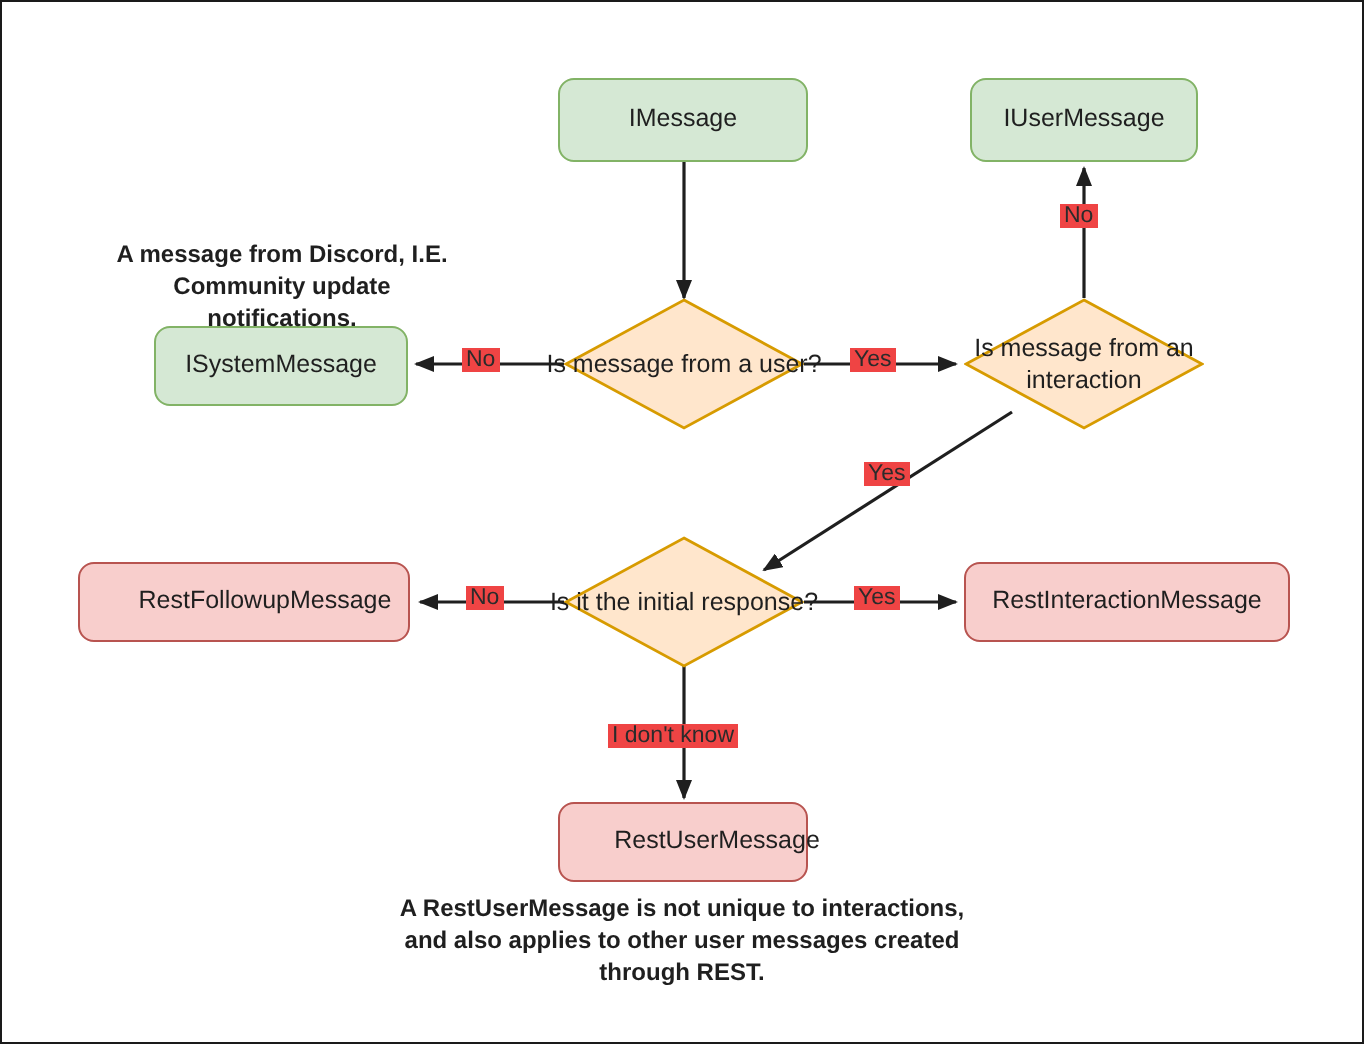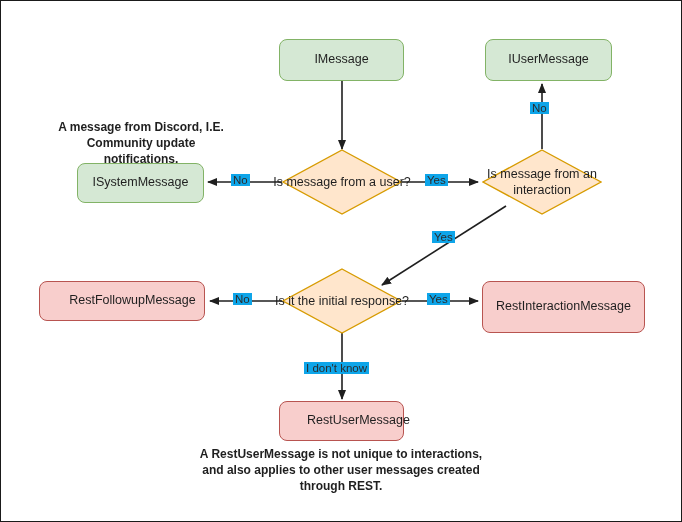--- a/index.html
+++ b/index.html
@@ -68,21 +68,21 @@
     justify-content: center;
     text-align: center;
     font-size: 12.5px;
     color: #1f1f1f;
     line-height: 1.3;
   }
   .edge-label {
     position: absolute;
     font-size: 11.5px;
     color: #2b2b2b;
-    background: #0ea5e9;
+    background: #ef4444;
     padding: 0 2px;
     white-space: nowrap;
     z-index: 3;
   }
   .annotation {
     position: absolute;
     font-size: 12px;
     color: #1f1f1f;
     text-align: center;
     line-height: 1.35;
@@ -125,21 +125,21 @@
     <line x1="401" y1="300" x2="477" y2="300" stroke="#1f1f1f" stroke-width="1.6" marker-end="url(#arrow)"></line>
 
      RestUserMessage --&gt;
     <line x1="341" y1="332" x2="341" y2="398" stroke="#1f1f1f" stroke-width="1.6" marker-end="url(#arrow)"></line>
   </svg>
 
   <div class="node green" style="left:278px; top:38px; width:125px; height:42px;">
     <span>IMessage</span>
   </div>
 
-  <div class="node green" style="left:484px; top:38px; width:127px; height:42px;">
+  <div class="node green" style="left:484px; top:38px; width:114px; height:42px;">
     <span>IUserMessage</span>
   </div>
 
   <div class="node green" style="left:76px; top:162px; width:127px; height:40px;">
     <span>ISystemMessage</span>
   </div>
 
   <div class="diamond-wrap" style="left:481px; top:148px; width:120px; height:66px;">
     <svg class="diamond-shape" viewBox="0 0 120 66" preserveAspectRatio="none">
       <path d="M60,1 L119,33 L60,65 L1,33 Z" fill="#ffe6cc" stroke="#d79b00" stroke-width="1.4"></path>
@@ -158,21 +158,21 @@
     <svg class="diamond-shape" viewBox="0 0 120 66" preserveAspectRatio="none">
       <path d="M60,1 L119,33 L60,65 L1,33 Z" fill="#ffe6cc" stroke="#d79b00" stroke-width="1.4"></path>
     </svg>
     <div class="diamond-label">Is it the initial response?</div>
   </div>
 
   <div class="node pink" style="left:38px; top:280px; width:166px; height:40px;padding-left:21px;">
     <span>RestFollowupMessage</span>
   </div>
 
-  <div class="node pink" style="left:481px; top:280px; width:163px; height:52px;">
+  <div class="node pink" style="left:481px; top:280px; width:163px; height:40px;">
     <span>RestInteractionMessage</span>
   </div>
 
   <div class="node pink" style="left:278px; top:400px; width:125px; height:40px;padding-left:34px;">
     <span>RestUserMessage</span>
   </div>
 
   <div class="edge-label" style="left:230px; top:173px;">No</div>
 
   <div class="edge-label" style="left:424px; top:173px;">Yes</div>

